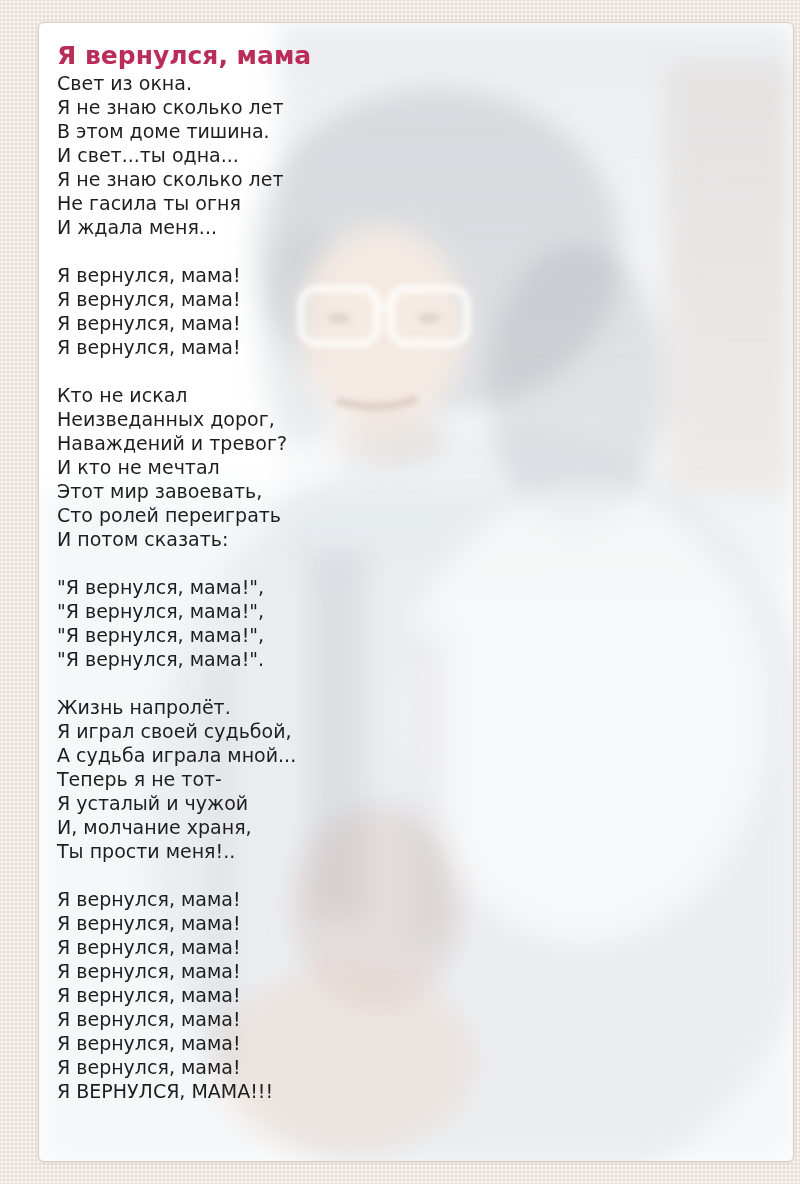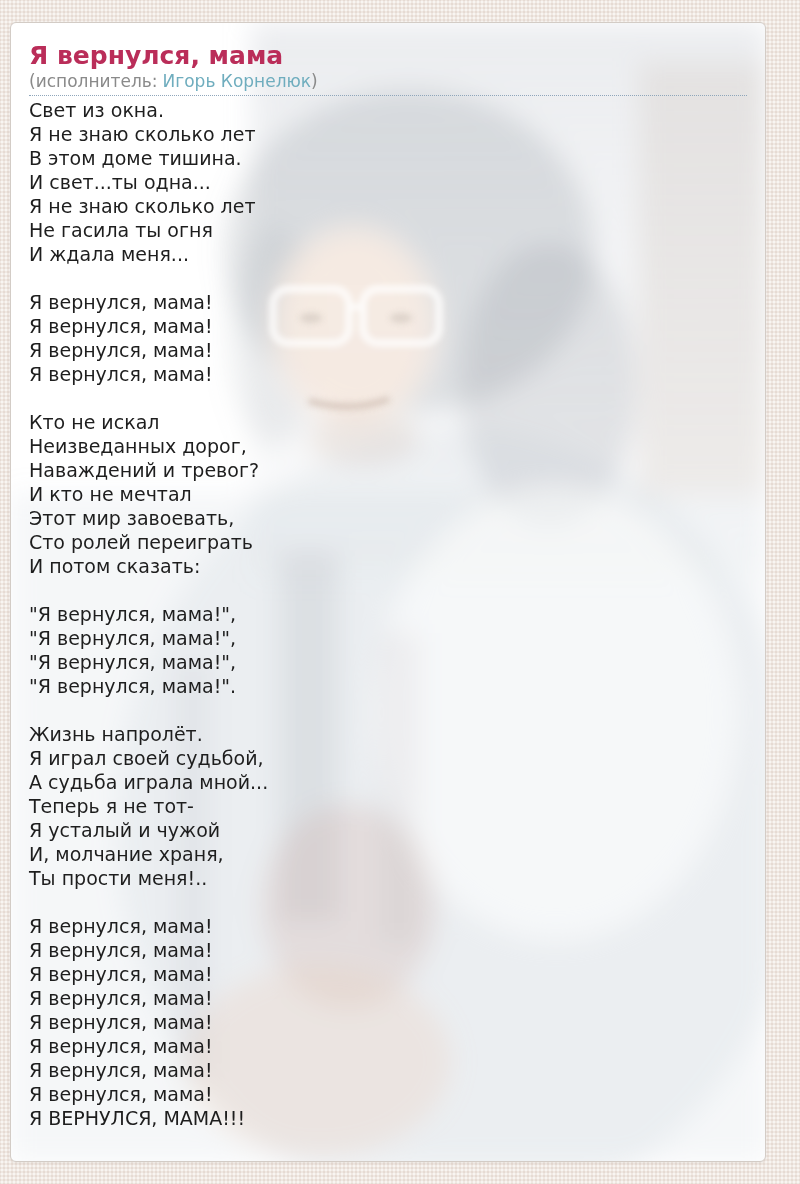--- a/index.html
+++ b/index.html
@@ -15,21 +15,21 @@
     background-image:
       radial-gradient(rgba(255,255,255,.55) 30%, transparent 32%),
       radial-gradient(rgba(205,188,177,.30) 30%, transparent 32%);
     background-size: 4px 4px, 4px 4px;
     background-position: 0 0, 2px 2px;
     overflow: hidden;
   }
 
   .card {
     position: absolute;
-    left: 10px;
+    left: 38px;
     top: 22px;
     width: 756px;
     height: 1140px;
     box-sizing: border-box;
     background: #ffffff;
     border: 1px solid #d3ccc6;
     border-radius: 6px;
     box-shadow: 0 1px 3px rgba(120,100,90,0.10);
     overflow: hidden;
   }
@@ -129,23 +129,20 @@
       <line x1="338" y1="284" x2="352" y2="284" stroke="#ffffff" stroke-width="6"></line>
       <ellipse cx="300" cy="295" rx="11" ry="5" fill="#cfc3ba" opacity="0.7"></ellipse>
       <ellipse cx="390" cy="295" rx="11" ry="5" fill="#cfc3ba" opacity="0.7"></ellipse>
       <path d="M298 378 Q340 390 378 376" stroke="#cbb9ae" stroke-width="6" fill="none" opacity="0.8"></path>
     </g>
   </svg>
 
   <div class="content">
     <h1 class="song-title">Я вернулся, мама</h1>
 
-    <div class="artist-line">
-      <span>(исполнитель:</span><a href="#">Игорь Корнелюк</a><span class="paren-close">)</span>
-    </div>
 
     <div class="lyrics">Свет из окна.
 Я не знаю сколько лет
 В этом доме тишина.
 И свет...ты одна...
 Я не знаю сколько лет
 Не гасила ты огня
 И ждала меня...
 
 Я вернулся, мама!

